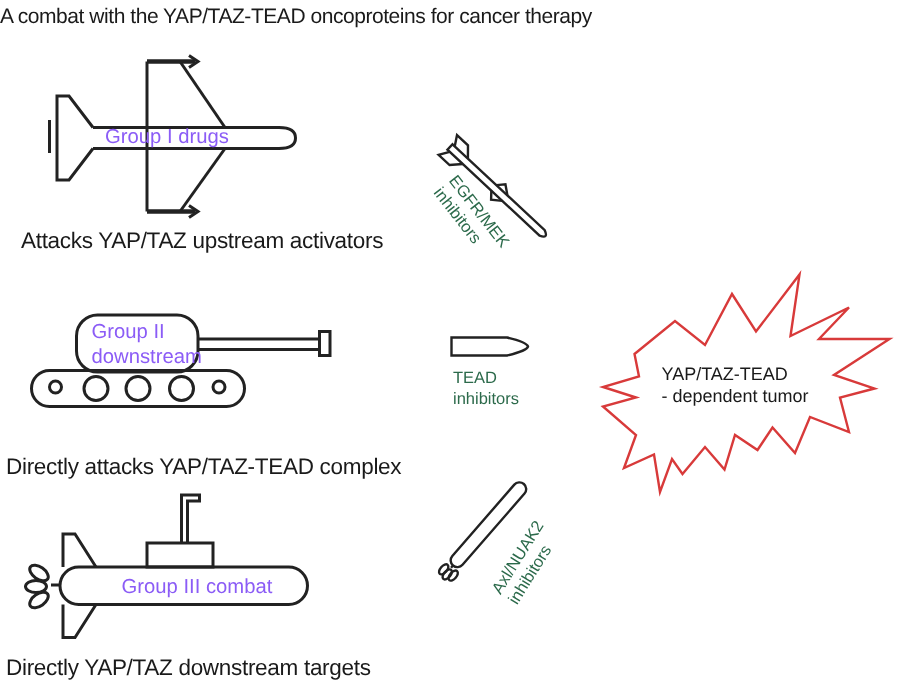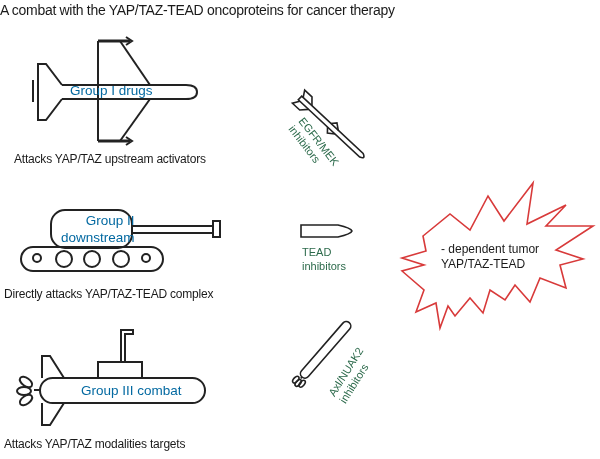--- a/index.html
+++ b/index.html
@@ -1,20 +1,20 @@
 <!DOCTYPE html>
 <html><head>
 <meta charset="utf-8">
 <style>
   html, body { margin: 0; padding: 0; background: #ffffff; }
   body { width: 600px; height: 459px; position: relative; overflow: hidden; font-family: "Liberation Sans", sans-serif; }
   #canvas { position: absolute; left: 0; top: 0; width: 600px; height: 459px; }
   .title { position: absolute; left: 0; top: 2px; font-size: 14px; color: #1a1a1a; letter-spacing: -0.3px; white-space: nowrap; }
-  .caption { position: absolute; font-size: 12px; color: #1a1a1a; white-space: nowrap; letter-spacing: -0.2px; }
-  .grp { position: absolute; font-size: 13.5px; color: #0369a1; white-space: nowrap; line-height: 17px; }
+  .caption { position: absolute; font-size: 15px; color: #1a1a1a; white-space: nowrap; letter-spacing: -0.2px; }
+  .grp { position: absolute; font-size: 13.5px; color: #8b5cf6; white-space: nowrap; line-height: 17px; }
   .inh { position: absolute; font-size: 11px; color: #2c6a4b; white-space: nowrap; line-height: 13px; }
   .tumor { position: absolute; font-size: 12px; color: #1a1a1a; white-space: nowrap; line-height: 15px; }
 </style>
 </head>
 <body>
 
 <svg id="canvas" viewBox="0 0 600 459">
 
   <g fill="none" stroke="#222" stroke-width="2" stroke-linejoin="miter">
 
@@ -90,33 +90,33 @@
 
 <div class="title">A combat with the YAP/TAZ-TEAD oncoproteins for cancer therapy</div>
 
 <div class="grp" style="left:70px; top:82px;">Group I drugs</div>
 <div class="caption" style="left:14px; top:152px;">Attacks YAP/TAZ upstream activators</div>
 <div class="inh" style="left:306px; top:115px; transform-origin:0 0; transform:rotate(52deg);">
   <div>EGFR/MEK</div>
   <div>inhibitors</div>
 </div>
 
-<div class="grp" style="left:61px; top:212px;text-align:right;">
+<div class="grp" style="left:61px; top:212px;">
   <div>Group II</div>
   <div>downstream</div>
 </div>
-<div class="caption" style="left:4px; top:287px;">Directly attacks YAP/TAZ-TEAD complex</div>
+<div class="caption" style="left:4px; top:303px;">Directly attacks YAP/TAZ-TEAD complex</div>
 <div class="inh" style="left:302px; top:245px; font-size:11px; line-height:14px;">
   <div>TEAD</div>
   <div>inhibitors</div>
 </div>
 
 <div class="tumor" style="left:441px; top:242px;">
+  <div>YAP/TAZ-TEAD</div>
   <div>- dependent tumor</div>
-  <div>YAP/TAZ-TEAD</div>
 </div>
 
 <div class="grp" style="left:81px; top:382px;">Group III combat</div>
-<div class="caption" style="left:4px; top:437px;">Attacks YAP/TAZ modalities targets</div>
+<div class="caption" style="left:4px; top:437px;">Directly YAP/TAZ downstream targets</div>
 <div class="inh" style="left:326px; top:392px; transform-origin:0 0; transform:rotate(-58deg);">
   <div>Axl/NUAK2</div>
   <div>inhibitors</div>
 </div>
 
 </body></html>

